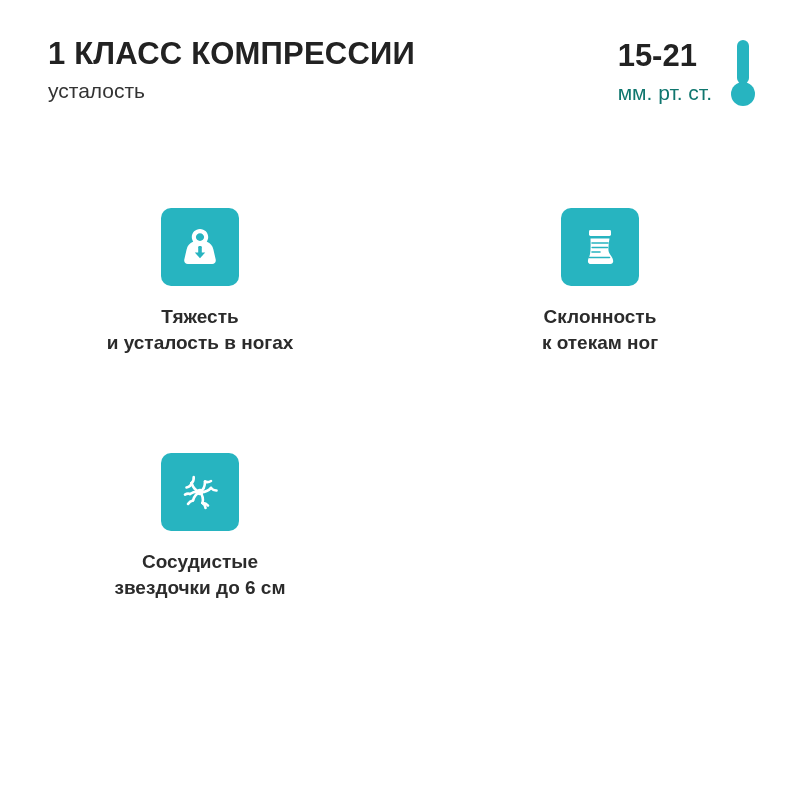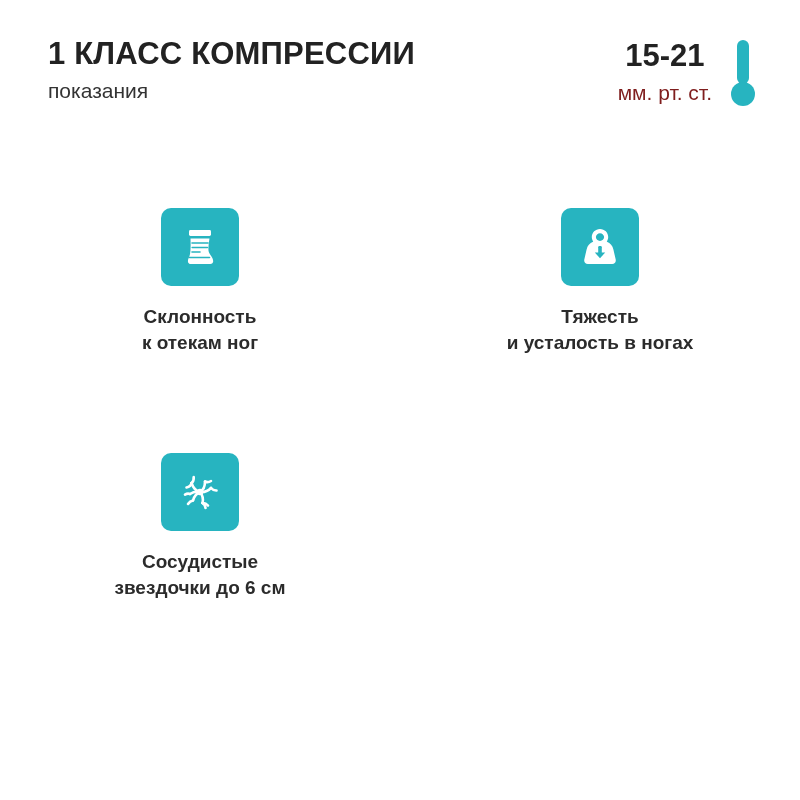--- a/index.html
+++ b/index.html
@@ -59,36 +59,36 @@
 
   .header-right {
     display: flex;
     align-items: flex-start;
     gap: 14px;
   }
 
   .pressure-block {
     display: flex;
     flex-direction: column;
-    align-items: center;
+    align-items: flex-start;
     padding-top: 2px;
   }
 
   .pressure-value {
     font-size: 31px;
     font-weight: bold;
     color: #222222;
     line-height: 1.05;
     white-space: nowrap;
   }
 
   .pressure-units {
     margin-top: 8px;
     font-size: 21px;
-    color: #7f1d1d;
+    color: #0f766e;
     line-height: 1.1;
     white-space: nowrap;
   }
 
   .thermometer {
     width: 34px;
     height: 72px;
     display: block;
   }
 
@@ -139,21 +139,21 @@
 </style>
 </head>
 <body>
 
 <div class="page">
 
   <div class="header">
 
     <div class="header-left">
       <div class="title">1 КЛАСС КОМПРЕССИИ</div>
-      <div class="subtitle">показания</div>
+      <div class="subtitle">усталость</div>
     </div>
 
     <div class="header-right">
       <div class="pressure-block">
         <div class="pressure-value">15-21</div>
         <div class="pressure-units">мм. рт. ст.</div>
       </div>
 
       <span class="thermo-wrap">
         <svg class="thermometer" viewBox="0 0 34 72" xmlns="http://www.w3.org/2000/svg">
@@ -164,53 +164,53 @@
           <rect x="23" y="20" width="7" height="2.6" rx="1.3" fill="#ffffff"></rect>
           <rect x="23" y="28" width="7" height="2.6" rx="1.3" fill="#ffffff"></rect>
           <rect x="23" y="36" width="7" height="2.6" rx="1.3" fill="#ffffff"></rect>
         </svg>
       </span>
     </div>
   </div>
 
   <div class="features">
 
+    <div class="feature col-right">
+      <div class="icon-tile">
+        <svg width="46" height="46" viewBox="0 0 46 46" xmlns="http://www.w3.org/2000/svg">
+          <g fill="#ffffff">
+            <path d="M23 5c-4.6 0-8.2 3.6-8.2 8.1 0 1.6 0.5 3.2 1.4 4.5l-0.2 0.2c-3.3 1.3-5.6 4.1-6.4 7.6l-2.3 10.2c-0.5 2.3 1.2 4.4 3.5 4.4h24.4c2.3 0 4-2.1 3.5-4.4l-2.3-10.2c-0.8-3.5-3.1-6.3-6.4-7.6l-0.2-0.2c0.9-1.3 1.4-2.9 1.4-4.5C31.2 8.6 27.6 5 23 5zm0 4.2c2.3 0 4.1 1.8 4.1 3.9s-1.8 3.9-4.1 3.9-4.1-1.8-4.1-3.9 1.8-3.9 4.1-3.9z"></path>
+          </g>
+          <g fill="#27b4c0">
+            <rect x="21.2" y="22" width="3.6" height="9" rx="1.2"></rect>
+            <path d="M23 34.2l-5.2-5.6h10.4z"></path>
+          </g>
+        </svg>
+      </div>
+      <div class="feature-label">Тяжесть
+и усталость в ногах</div>
+    </div>
+
     <div class="feature col-left">
       <div class="icon-tile">
         <svg width="46" height="46" viewBox="0 0 46 46" xmlns="http://www.w3.org/2000/svg">
           <g fill="#ffffff">
             <rect x="12" y="6" width="22" height="6" rx="1.4"></rect>
             <path d="M13.5 14.5h19c-0.6 3.2-1 6.4-1.1 9.6-0.1 2.6 0.4 4.6 1.9 6.6 1.7 2.3 2.9 4.2 2.9 6.6 0 1.6-1.2 2.8-2.9 2.8H14c-1.8 0-3.1-1.2-3.1-2.9 0-1 0.2-1.8 0.7-2.9 1-2.3 1.6-4.3 1.8-7 0.3-4.2 0.3-8.4 0.1-12.8z"></path>
           </g>
           <g stroke="#27b4c0" stroke-width="1.6" stroke-linecap="round" fill="none">
             <path d="M15 19h16"></path>
             <path d="M15.2 23.5h15.2"></path>
             <path d="M15 28h8"></path>
             <path d="M12.5 33.5h20"></path>
           </g>
         </svg>
       </div>
       <div class="feature-label">Склонность
 к отекам ног</div>
-    </div>
-
-    <div class="feature col-right">
-      <div class="icon-tile">
-        <svg width="46" height="46" viewBox="0 0 46 46" xmlns="http://www.w3.org/2000/svg">
-          <g fill="#ffffff">
-            <path d="M23 5c-4.6 0-8.2 3.6-8.2 8.1 0 1.6 0.5 3.2 1.4 4.5l-0.2 0.2c-3.3 1.3-5.6 4.1-6.4 7.6l-2.3 10.2c-0.5 2.3 1.2 4.4 3.5 4.4h24.4c2.3 0 4-2.1 3.5-4.4l-2.3-10.2c-0.8-3.5-3.1-6.3-6.4-7.6l-0.2-0.2c0.9-1.3 1.4-2.9 1.4-4.5C31.2 8.6 27.6 5 23 5zm0 4.2c2.3 0 4.1 1.8 4.1 3.9s-1.8 3.9-4.1 3.9-4.1-1.8-4.1-3.9 1.8-3.9 4.1-3.9z"></path>
-          </g>
-          <g fill="#27b4c0">
-            <rect x="21.2" y="22" width="3.6" height="9" rx="1.2"></rect>
-            <path d="M23 34.2l-5.2-5.6h10.4z"></path>
-          </g>
-        </svg>
-      </div>
-      <div class="feature-label">Тяжесть
-и усталость в ногах</div>
     </div>
 
 
     <div class="feature col-right">
       <div class="icon-tile">
         <svg width="48" height="48" viewBox="0 0 48 48" xmlns="http://www.w3.org/2000/svg">
           <g stroke="#ffffff" stroke-width="2.6" fill="none" stroke-linecap="round">
             <path d="M24 24c-4-1-7-4.5-8.5-9"></path>
             <path d="M15.5 15c-0.5 2.5-2.5 4-5 4.5"></path>
             <path d="M15.5 15c1.8-1.2 2.4-3.6 2.2-6"></path>

